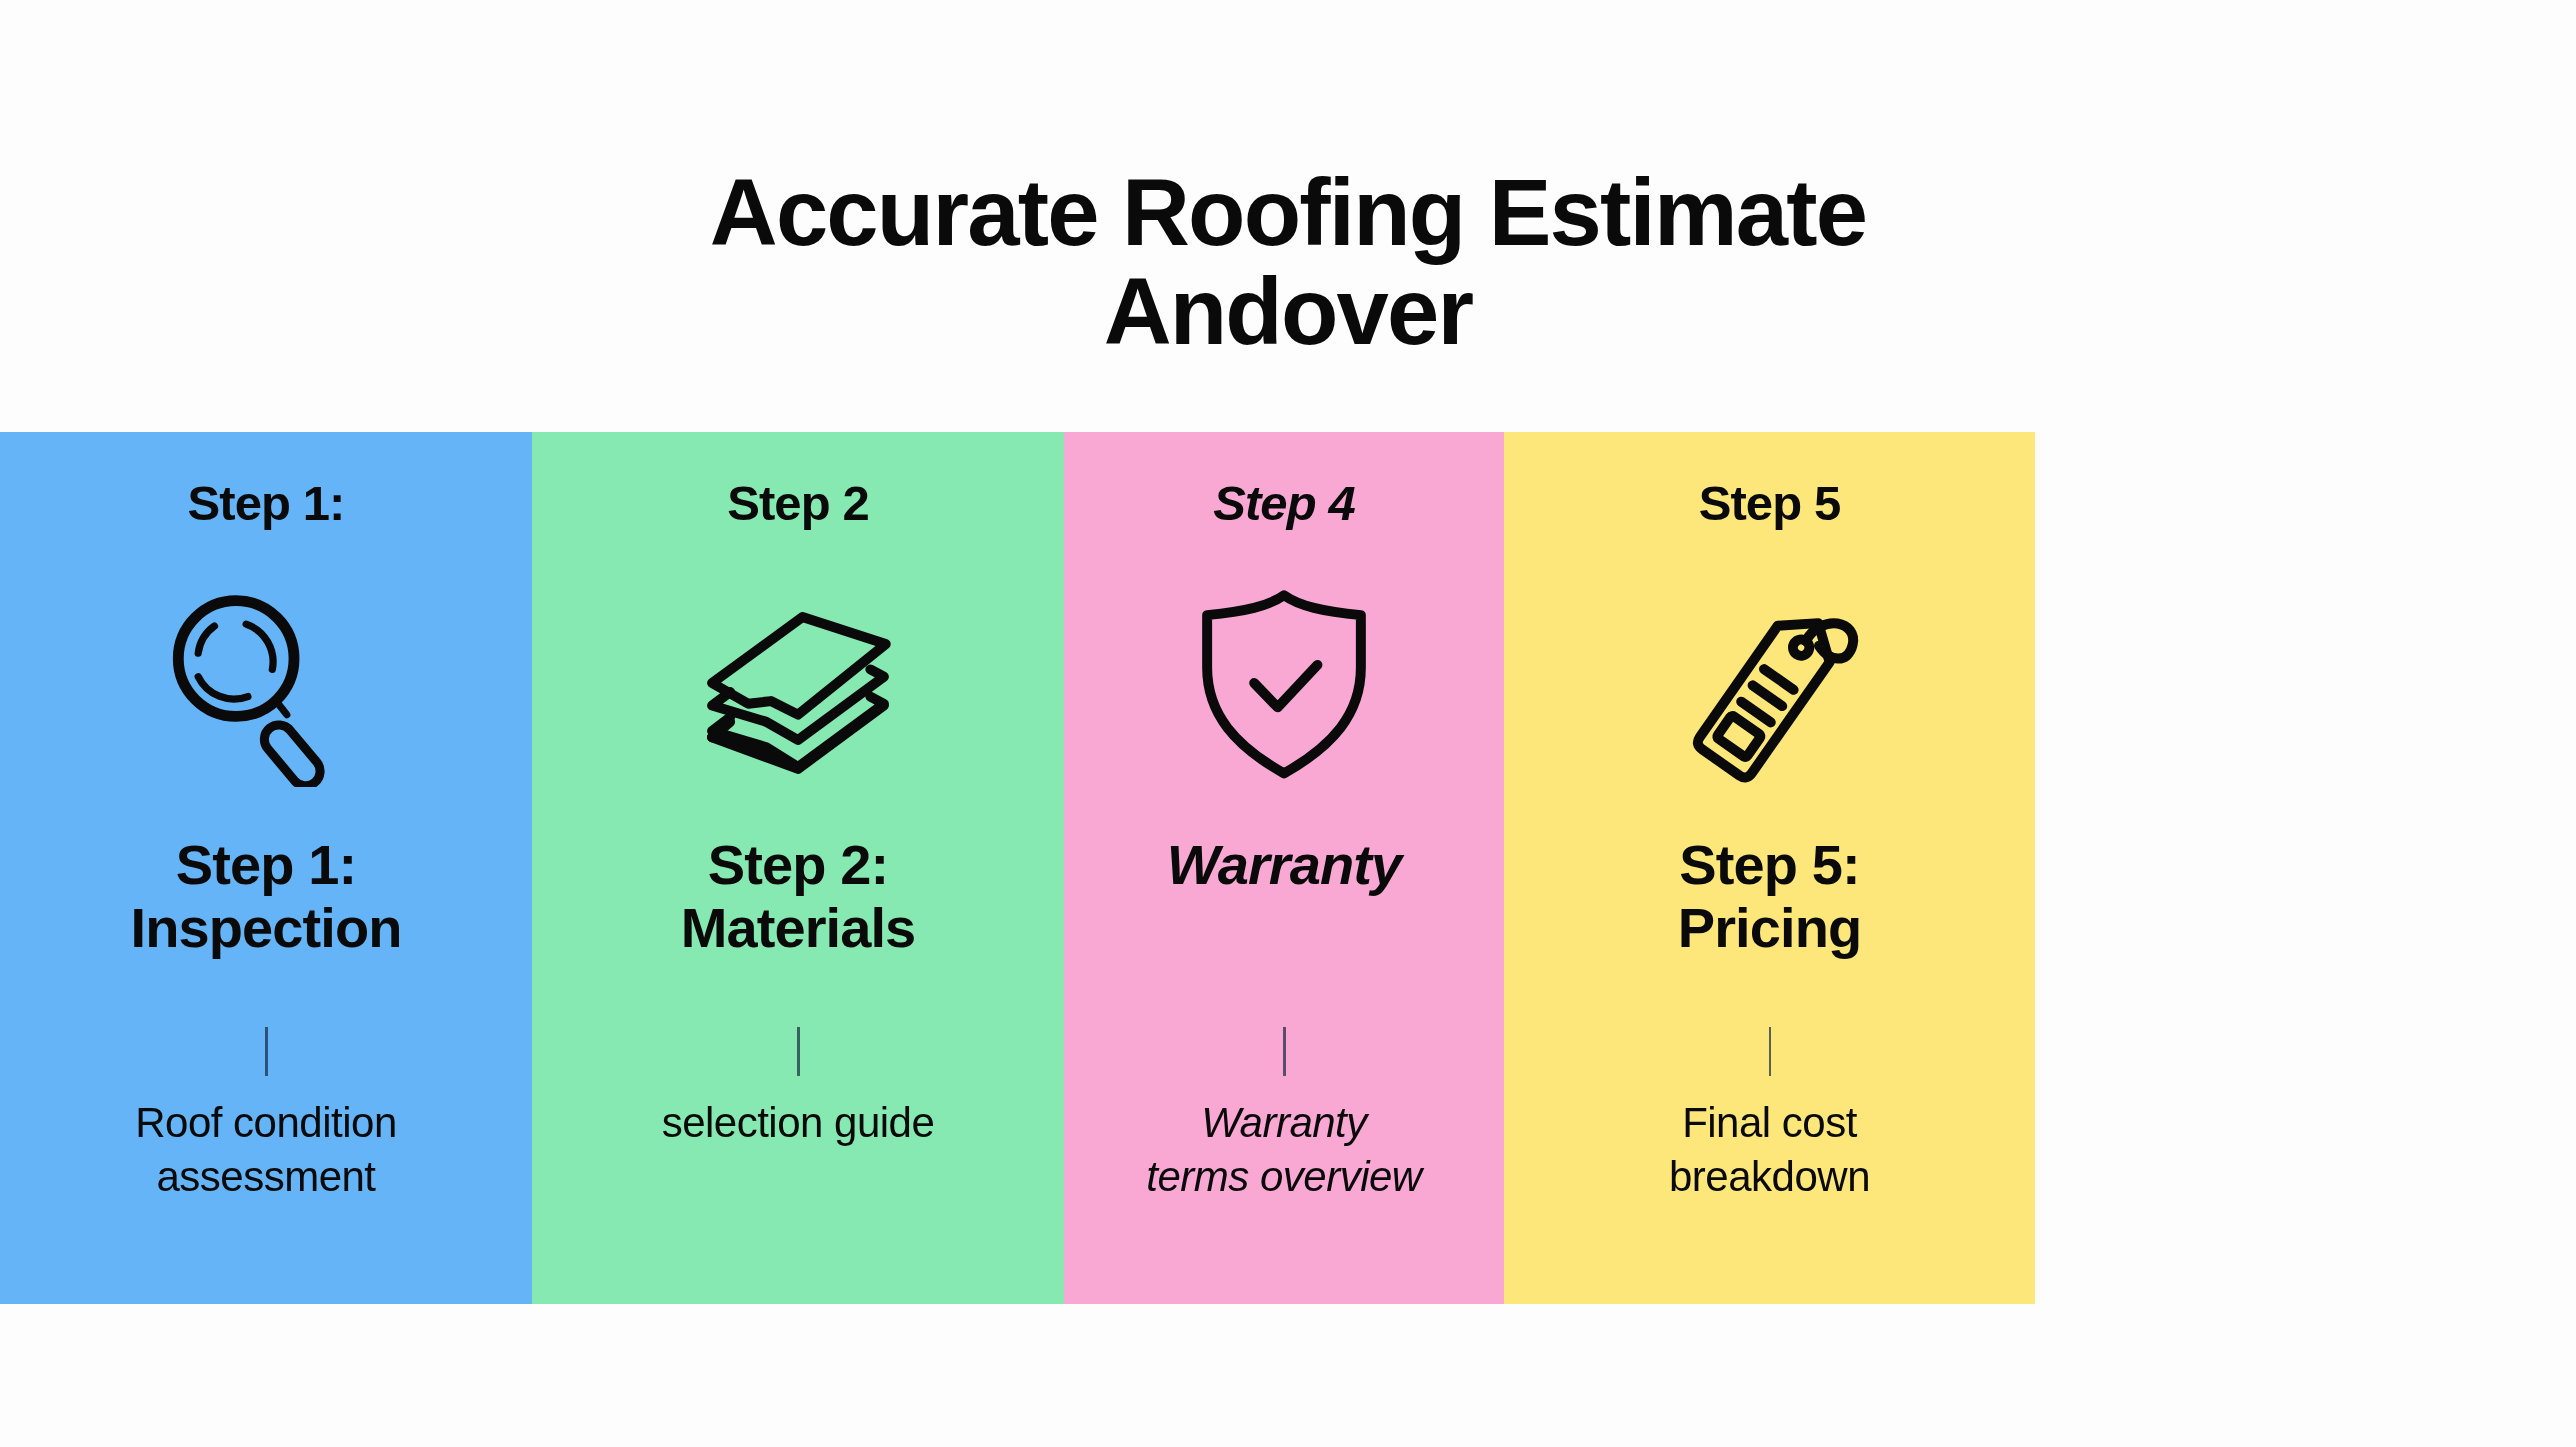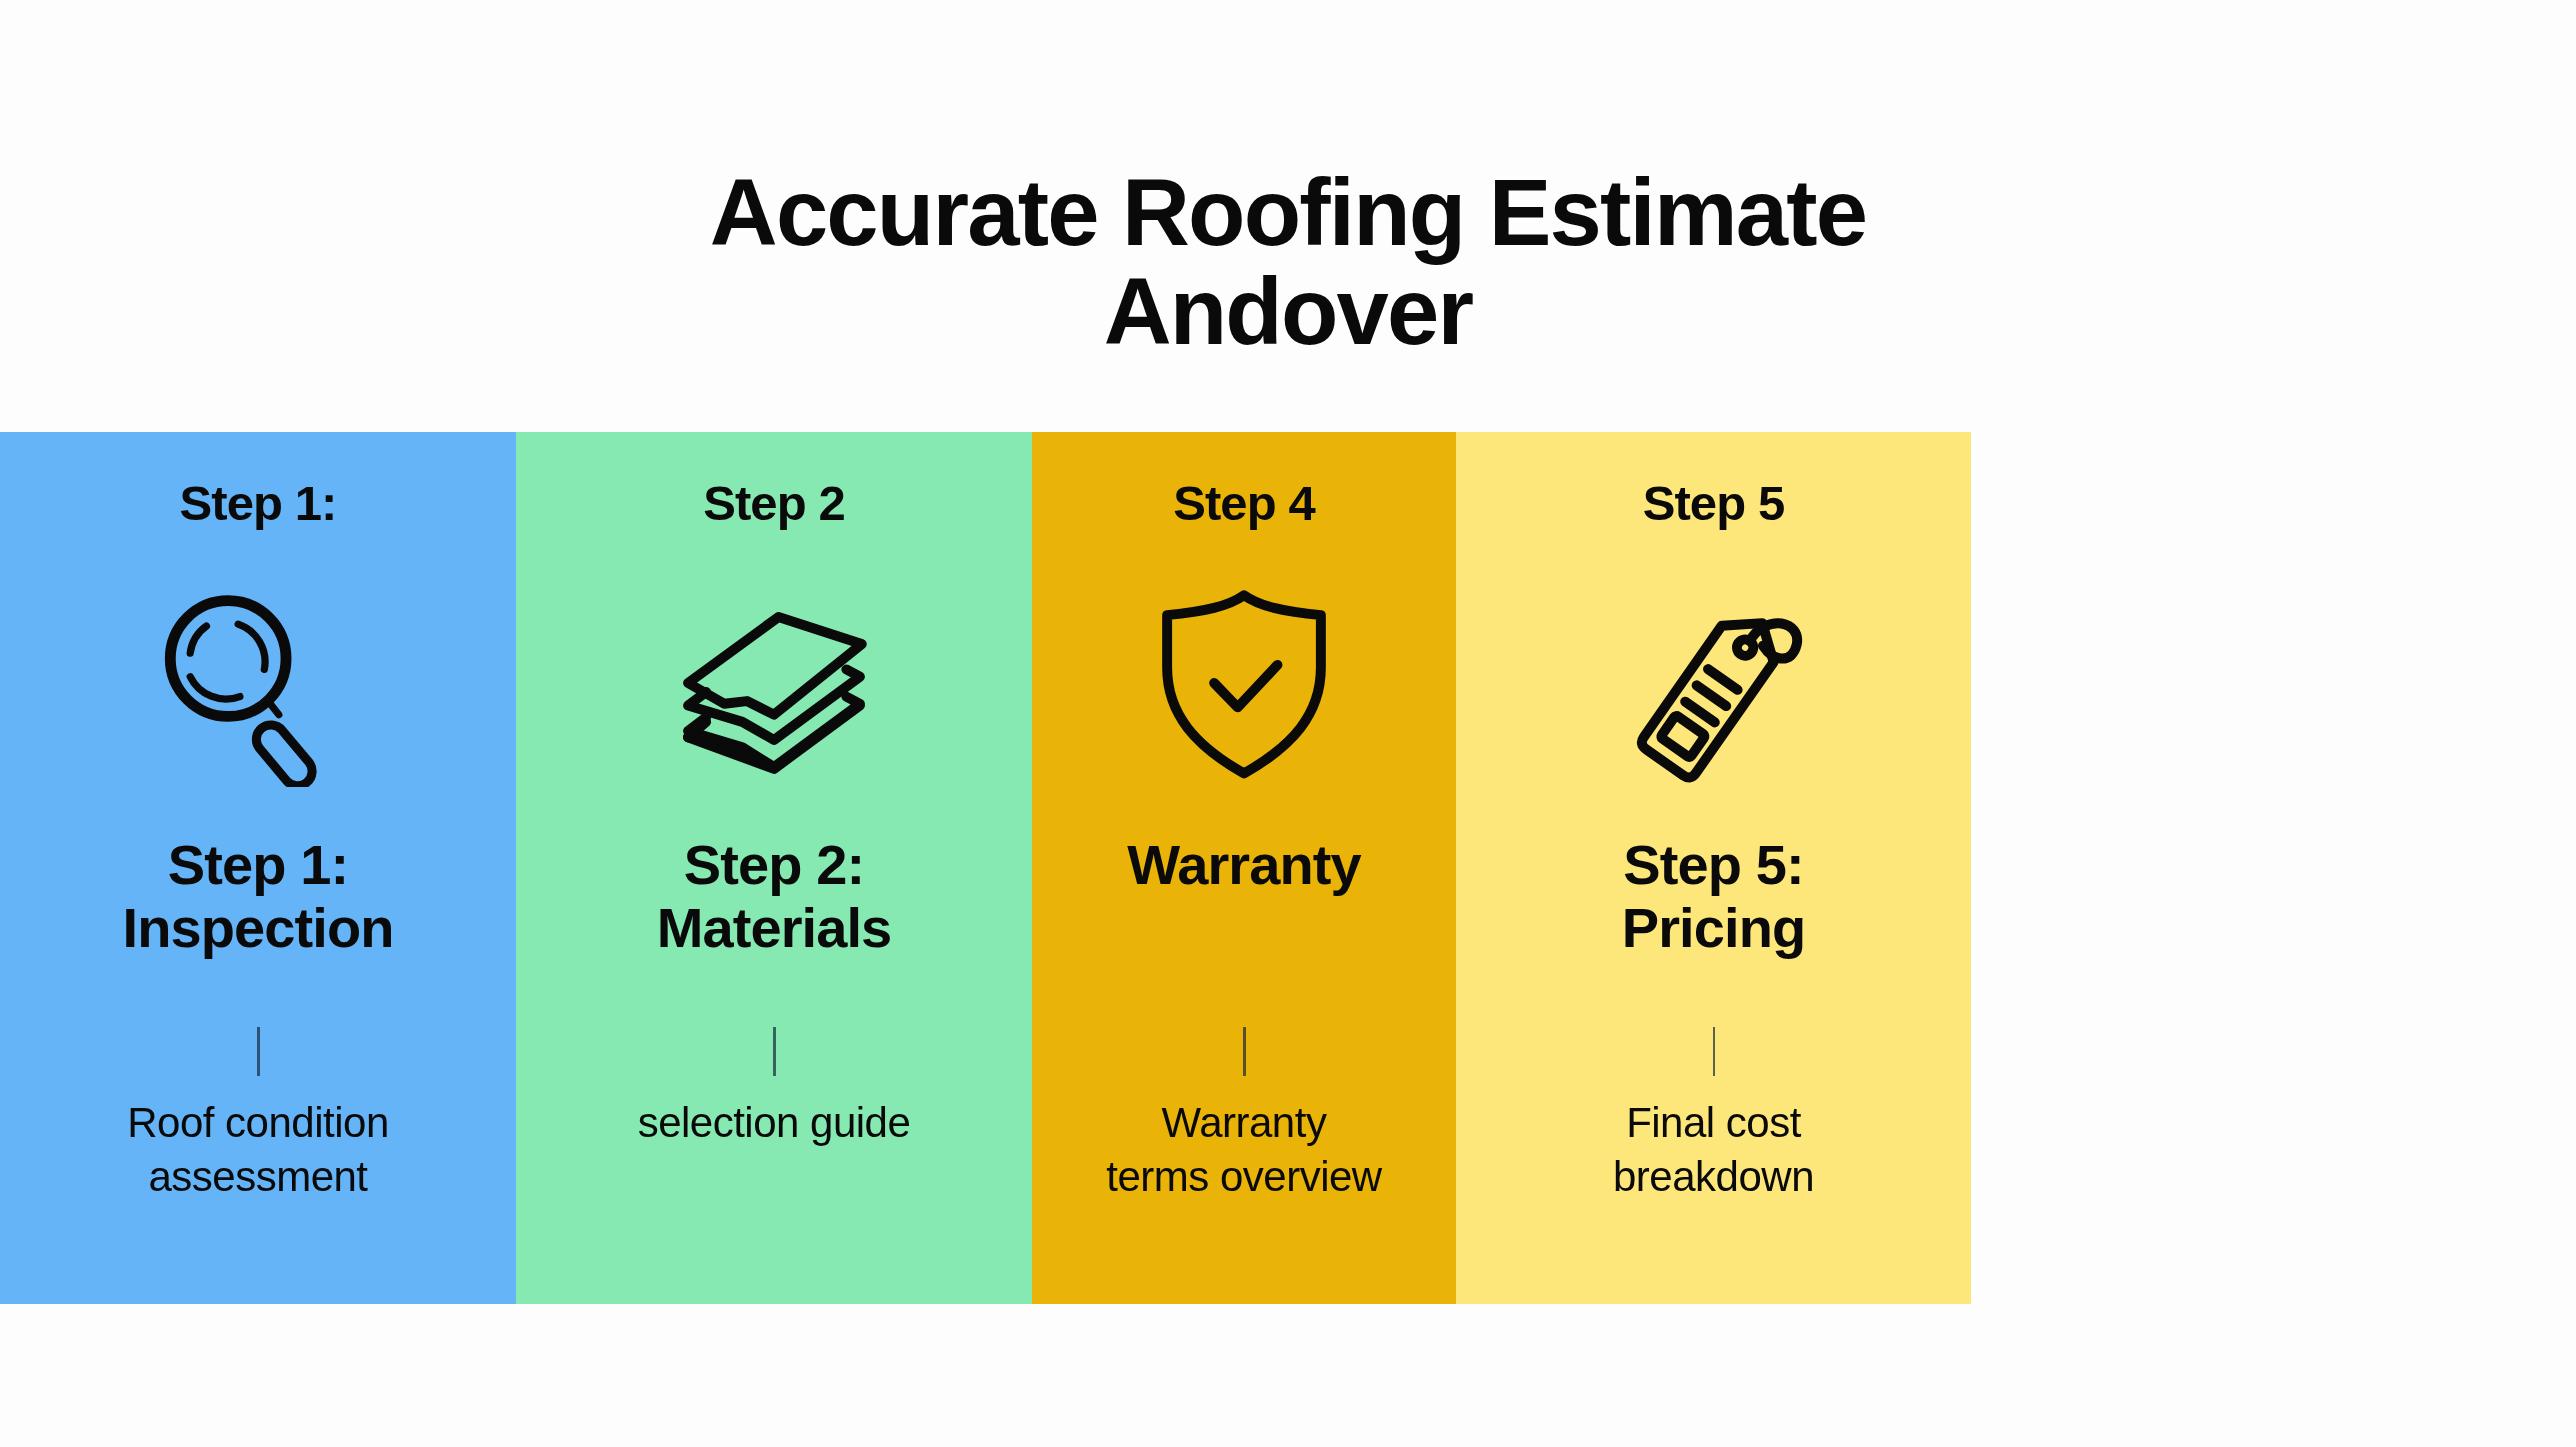--- a/index.html
+++ b/index.html
@@ -8,21 +8,21 @@
     font-family: "Liberation Sans", sans-serif; color: #0a0a0a;
   }
   .title {
     position: absolute; left: 0; top: 127px; width: 2576px; text-align: center;
     font-weight: 700; font-size: 94px; line-height: 99px; letter-spacing: -1.8px; margin-top: 36px;
   }
   .title span { display: block; }
   .steps {
     position: absolute; left: 0; top: 432px; width: 2576px; height: 872px; display: flex;
   }
-  .panel { flex: 0 0 auto; height: 100%; position: relative; text-align: center; }
+  .panel { flex: 0 0 auto; height: 100%; position: relative; text-align: center; padding-left: 16px; }
   .step-label {
     position: absolute; left: 0; right: 0; top: 477px; top: 44px;
     font-weight: 700; font-size: 49px; line-height: 54px; letter-spacing: -0.9px;
   }
   .icon { position: absolute; left: 50%; top: 156px; width: 208px; height: 199px; transform: translateX(-50%); }
   .icon svg { width: 100%; height: 100%; display: block; }
   .step-title {
     position: absolute; left: 0; right: 0; top: 401px;
     font-weight: 700; font-size: 56px; line-height: 63px; letter-spacing: -0.9px;
   }
@@ -86,21 +86,21 @@
       <span>Step 2:</span>
       <span>Materials</span>
     </div>
     <div class="divider"></div>
     <div class="desc">
       <span>selection guide</span>
     </div>
   </div>
 
 
-  <div class="panel" style="background: #eab308; width: 424px;">
+  <div class="panel" style="background: #f9a8d4; width: 424px; font-style: italic;">
     <div class="step-label">Step 4</div>
     <div class="icon">
       <svg viewBox="0 0 230 220" fill="none" stroke="#0a0a0a" stroke-width="11" stroke-linecap="round" stroke-linejoin="round">
         <path d="M115 8 C98 20 72 26 30 30 L30 88 C30 140 62 175 115 205 C168 175 200 140 200 88 L200 30 C158 26 132 20 115 8 Z"></path>
         <path d="M82 105 L108 132 L152 85"></path>
       </svg>
     </div>
     <div class="step-title">
       <span>Warranty</span>
     </div>

